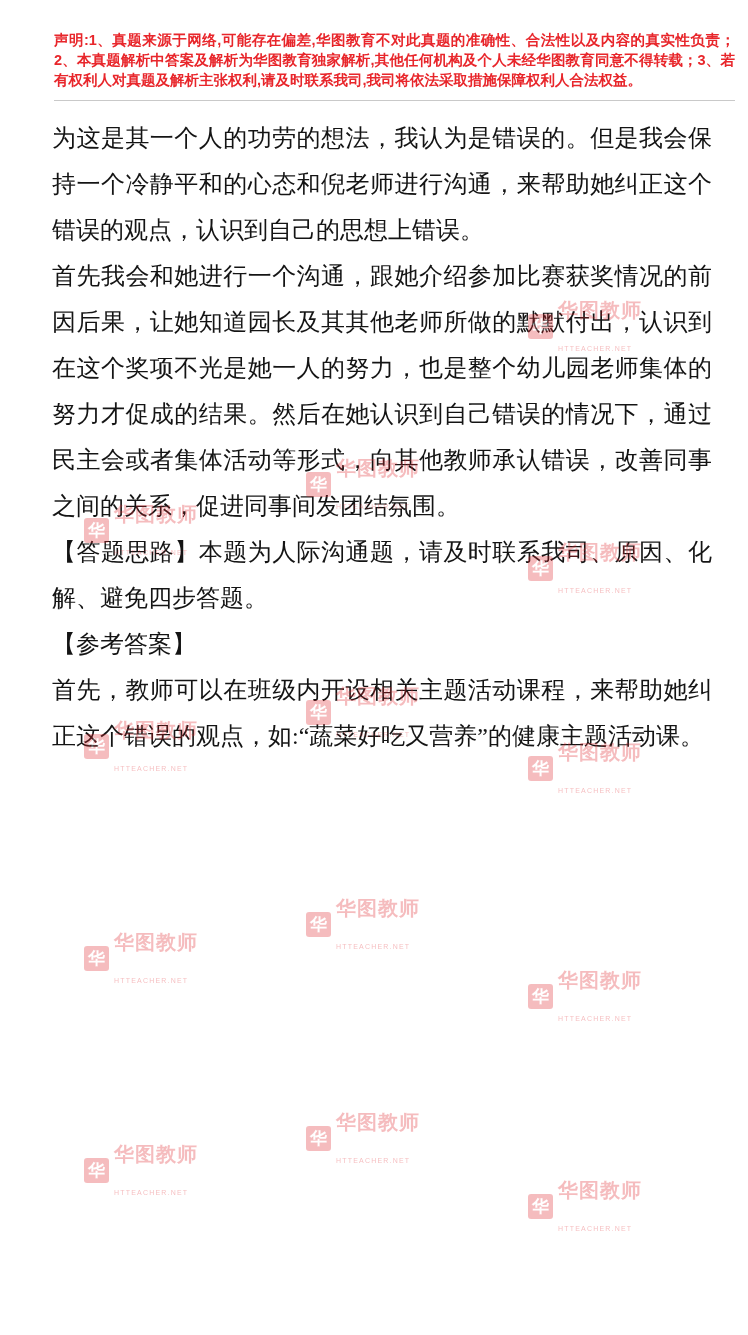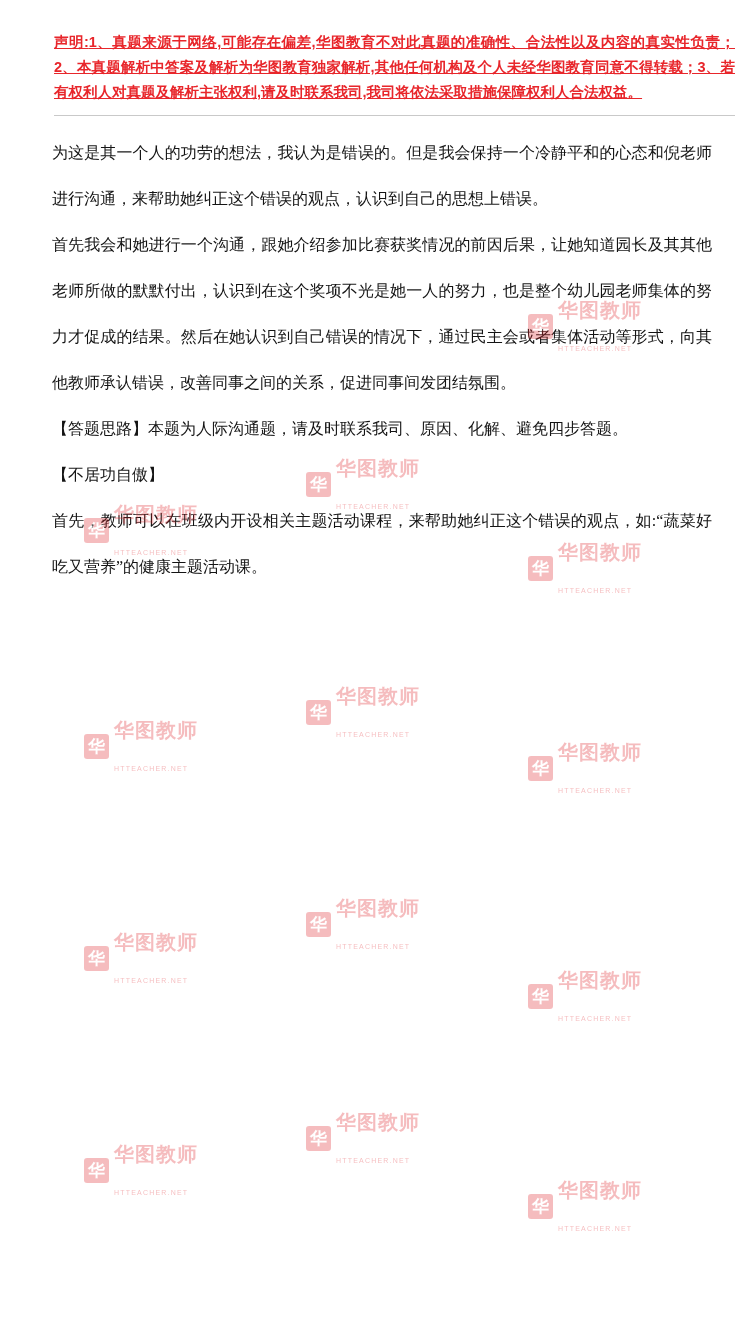--- a/index.html
+++ b/index.html
@@ -23,39 +23,38 @@
     padding: 0;
     background: #fff;
   }
 
   
   .disclaimer {
     position: relative;
     margin: 30px 13px 0 54px;
     color: #e8262b;
     font-size: 14.5px;
-    line-height: 25px;
+    line-height: 20px;
     font-family: "Liberation Sans", "DejaVu Sans", sans-serif;
     font-weight: bold;
     letter-spacing: 0px;
     text-align: justify;
-    text-decoration: underline;
   }
   .disclaimer .sep {
     margin-top: 10px;
     border-bottom: 1.5px solid #c9c9c9;
     width: 100%;
   }
 
   
   .content {
     position: relative;
     margin: 14px 36px 0 52px;
     color: #141414;
-    font-size: 16px;
+    font-size: 24px;
     line-height: 46px;
     text-align: justify;
     font-family: "Liberation Serif", "DejaVu Serif", serif;
   }
   .content p {
     margin: 0 0 0 0;
   }
 
   
   .ind1 { padding-left: 0; text-indent: 0; }
@@ -114,21 +113,21 @@
 
   <div class="disclaimer">
     <span>声明:</span><span>1、真题来源于网络,可能存在偏差,华图教育不对此真题的准确性、合法性以及内容的真实性负责；2、本真题解析中答案及解析为华图教育独家解析,其他任何机构及个人未经华图教育同意不得转载；3、若有权利人对真题及解析主张权利,请及时联系我司,我司将依法采取措施保障权利人合法权益。</span>
     <div class="sep"></div>
   </div>
 
   <div class="content">
     <p class="ind1">为这是其一个人的功劳的想法，我认为是错误的。但是我会保持一个冷静平和的心态和倪老师进行沟通，来帮助她纠正这个错误的观点，认识到自己的思想上错误。</p>
     <p class="ind1">首先我会和她进行一个沟通，跟她介绍参加比赛获奖情况的前因后果，让她知道园长及其其他老师所做的默默付出，认识到在这个奖项不光是她一人的努力，也是整个幼儿园老师集体的努力才促成的结果。然后在她认识到自己错误的情况下，通过民主会或者集体活动等形式，向其他教师承认错误，改善同事之间的关系，促进同事间发团结氛围。</p>
     <p class="ind1">【答题思路】本题为人际沟通题，请及时联系我司、原因、化解、避免四步答题。</p>
-    <p class="ind1">【不居功自傲】</p>
+    <p class="ind1">【参考答案】</p>
     <p>首先，教师可以在班级内开设相关主题活动课程，来帮助她纠正这个错误的观点，如:“蔬菜好吃又营养”的健康主题活动课。</p>
   </div>
 
   <div class="wm" style="left:528px; top:270px;">
     <div class="wm-badge">华</div>
     <div class="wm-text">
       <div class="wm-main">华图教师</div>
       <div class="wm-sub">HTTEACHER.NET</div>
     </div>
   </div>

